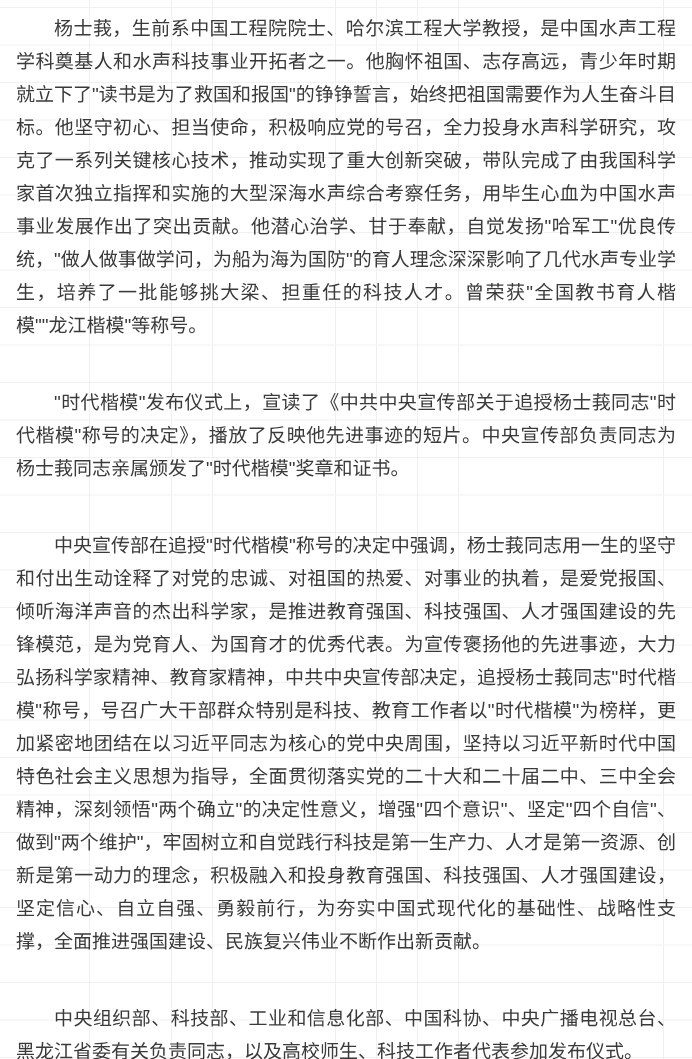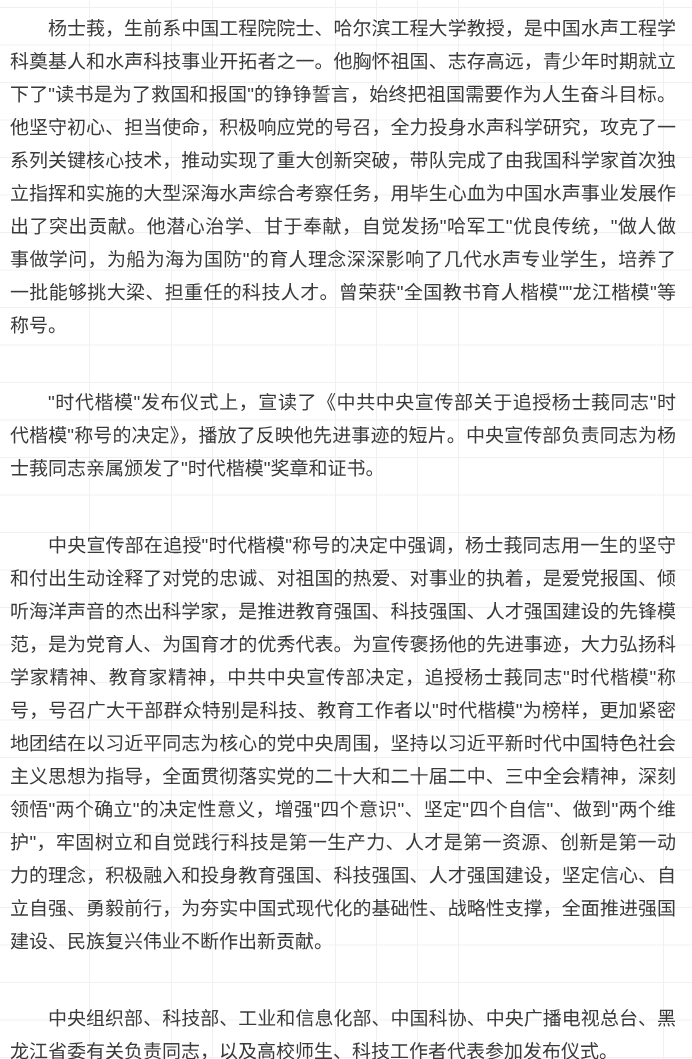--- a/index.html
+++ b/index.html
@@ -17,21 +17,21 @@
     background-image:
       linear-gradient(to right, var(--grid-color) 1px, transparent 1px),
       linear-gradient(to bottom, var(--grid-color) 1px, transparent 1px);
     background-size: 41px 37.5px;
     background-position: 7px 7px;
     font-family: "Liberation Sans", "DejaVu Sans", sans-serif;
   }
   .page {
     width: 692px;
     height: 1059px;
-    padding: 12px 16px 0 10px;
+    padding: 12px 16px 0 16px;
   }
   .para {
     margin: 0 0 44px 0;
     font-size: 19px;
     line-height: 33px;
     color: var(--text-color);
     text-indent: 2em;
     text-align: justify;
     letter-spacing: 0;
     word-break: break-all;

